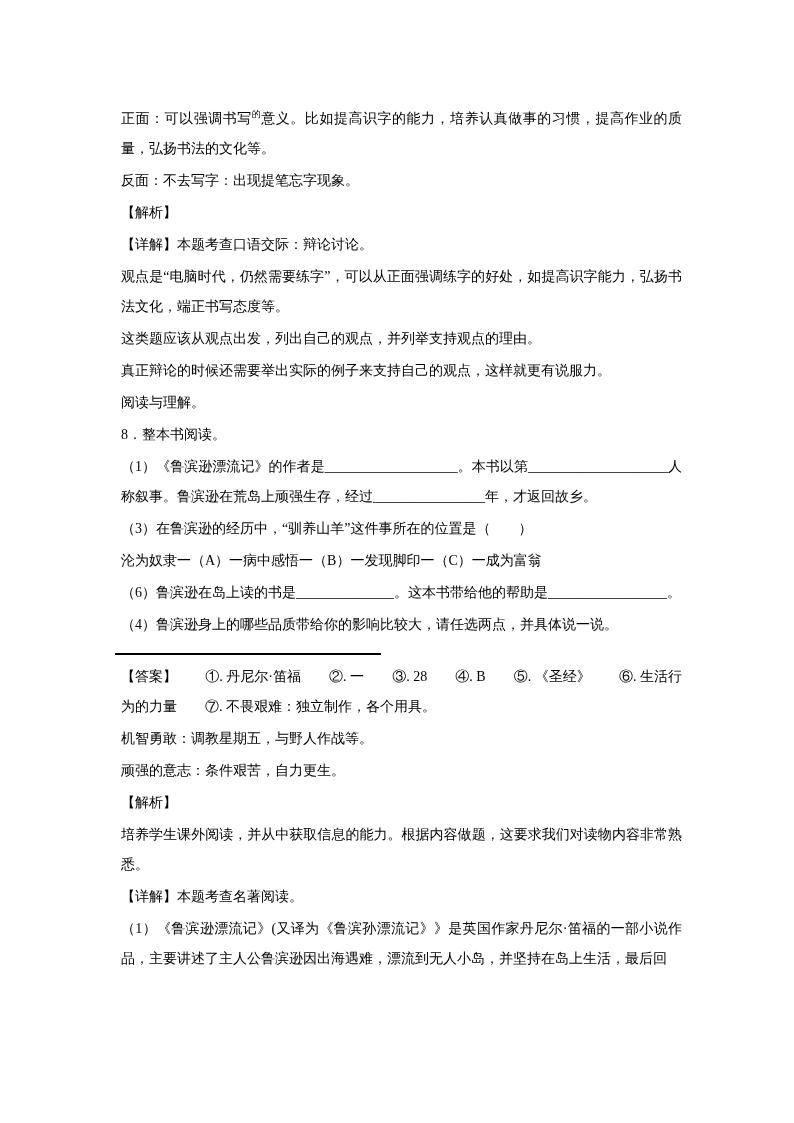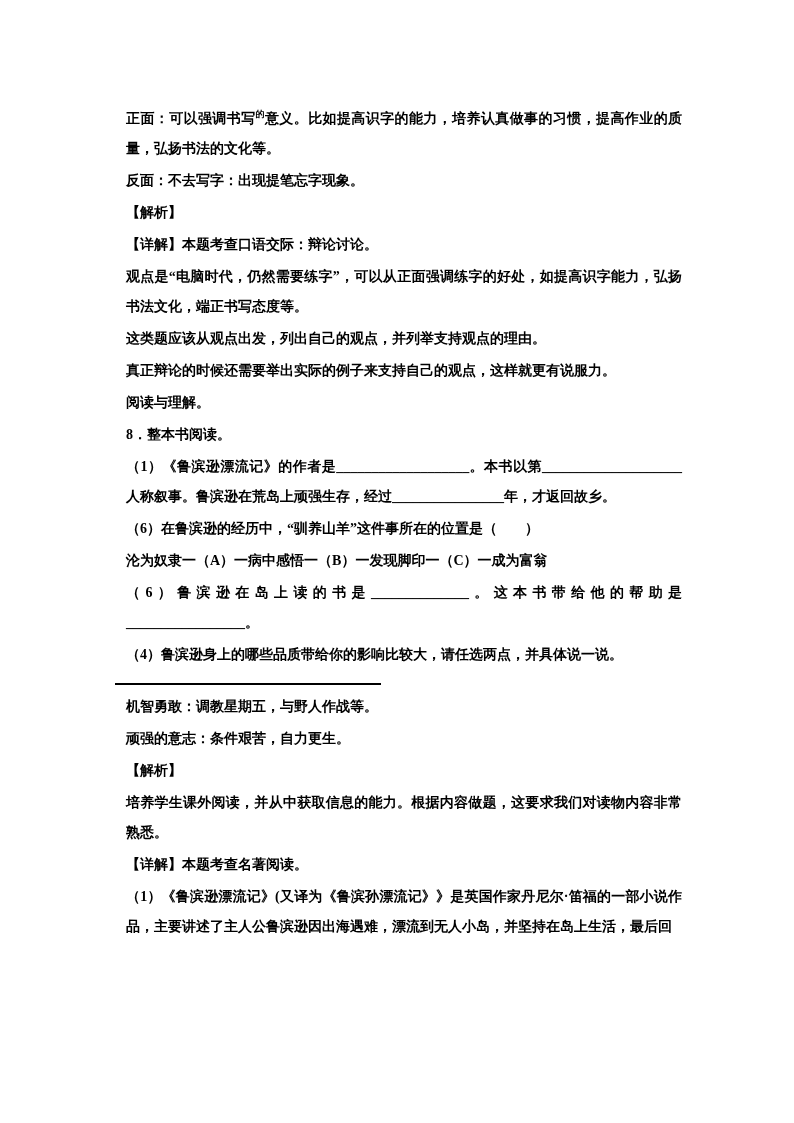--- a/index.html
+++ b/index.html
@@ -13,26 +13,25 @@
     height: 1123px;
     background: #ffffff;
     box-sizing: border-box;
     padding: 99px 112px 0 114px;
     font-family: "Liberation Serif", "DejaVu Serif", serif;
     font-size: 14px;
     color: #000000;
     overflow: hidden;
   }
   .page p {
-    margin: 0 0 2px 12px;
+    margin: 0 0 2px 7px;
     line-height: 30px;
     text-align: justify;
     word-break: normal;
     white-space: pre-wrap;
-    font-weight: bold;
   }
   .sup {
     font-size: 9px;
     vertical-align: 6px;
   }
   .sep {
     width: 266px;
     height: 0;
     border-top: 2px solid #000000;
     margin: 13px 0 7px 1px;
@@ -57,30 +56,31 @@
 
 
   <p>真正辩论的时候还需要举出实际的例子来支持自己的观点，这样就更有说服力。</p>
 
   <p>阅读与理解。</p>
 
   <p>8．整本书阅读。</p>
 
   <p>（1）《鲁滨逊漂流记》的作者是___________________。本书以第____________________人称叙事。鲁滨逊在荒岛上顽强生存，经过________________年，才返回故乡。</p>
 
-  <p>（6）在鲁滨逊的经历中，“驯养山羊”这件事所在的位置是（　　）</p>
+  <p>（3）在鲁滨逊的经历中，“驯养山羊”这件事所在的位置是（　　）</p>
 
   <p>沦为奴隶一（A）一病中感悟一（B）一发现脚印一（C）一成为富翁</p>
 
   <p>（6）鲁滨逊在岛上读的书是______________。这本书带给他的帮助是_________________。</p>
 
   <p>（4）鲁滨逊身上的哪些品质带给你的影响比较大，请任选两点，并具体说一说。</p>
 
   <div class="sep"></div>
 
+  <p>【答案】　　①. 丹尼尔·笛福　　②. 一　　③. 28　　④. B　　⑤. 《圣经》　　⑥. 生活行为的力量　　⑦. 不畏艰难：独立制作，各个用具。</p>
 
   <p>机智勇敢：调教星期五，与野人作战等。</p>
 
   <p>顽强的意志：条件艰苦，自力更生。</p>
 
   <p>【解析】</p>
 
   <p>培养学生课外阅读，并从中获取信息的能力。根据内容做题，这要求我们对读物内容非常熟悉。</p>
 
   <p>【详解】本题考查名著阅读。</p>

